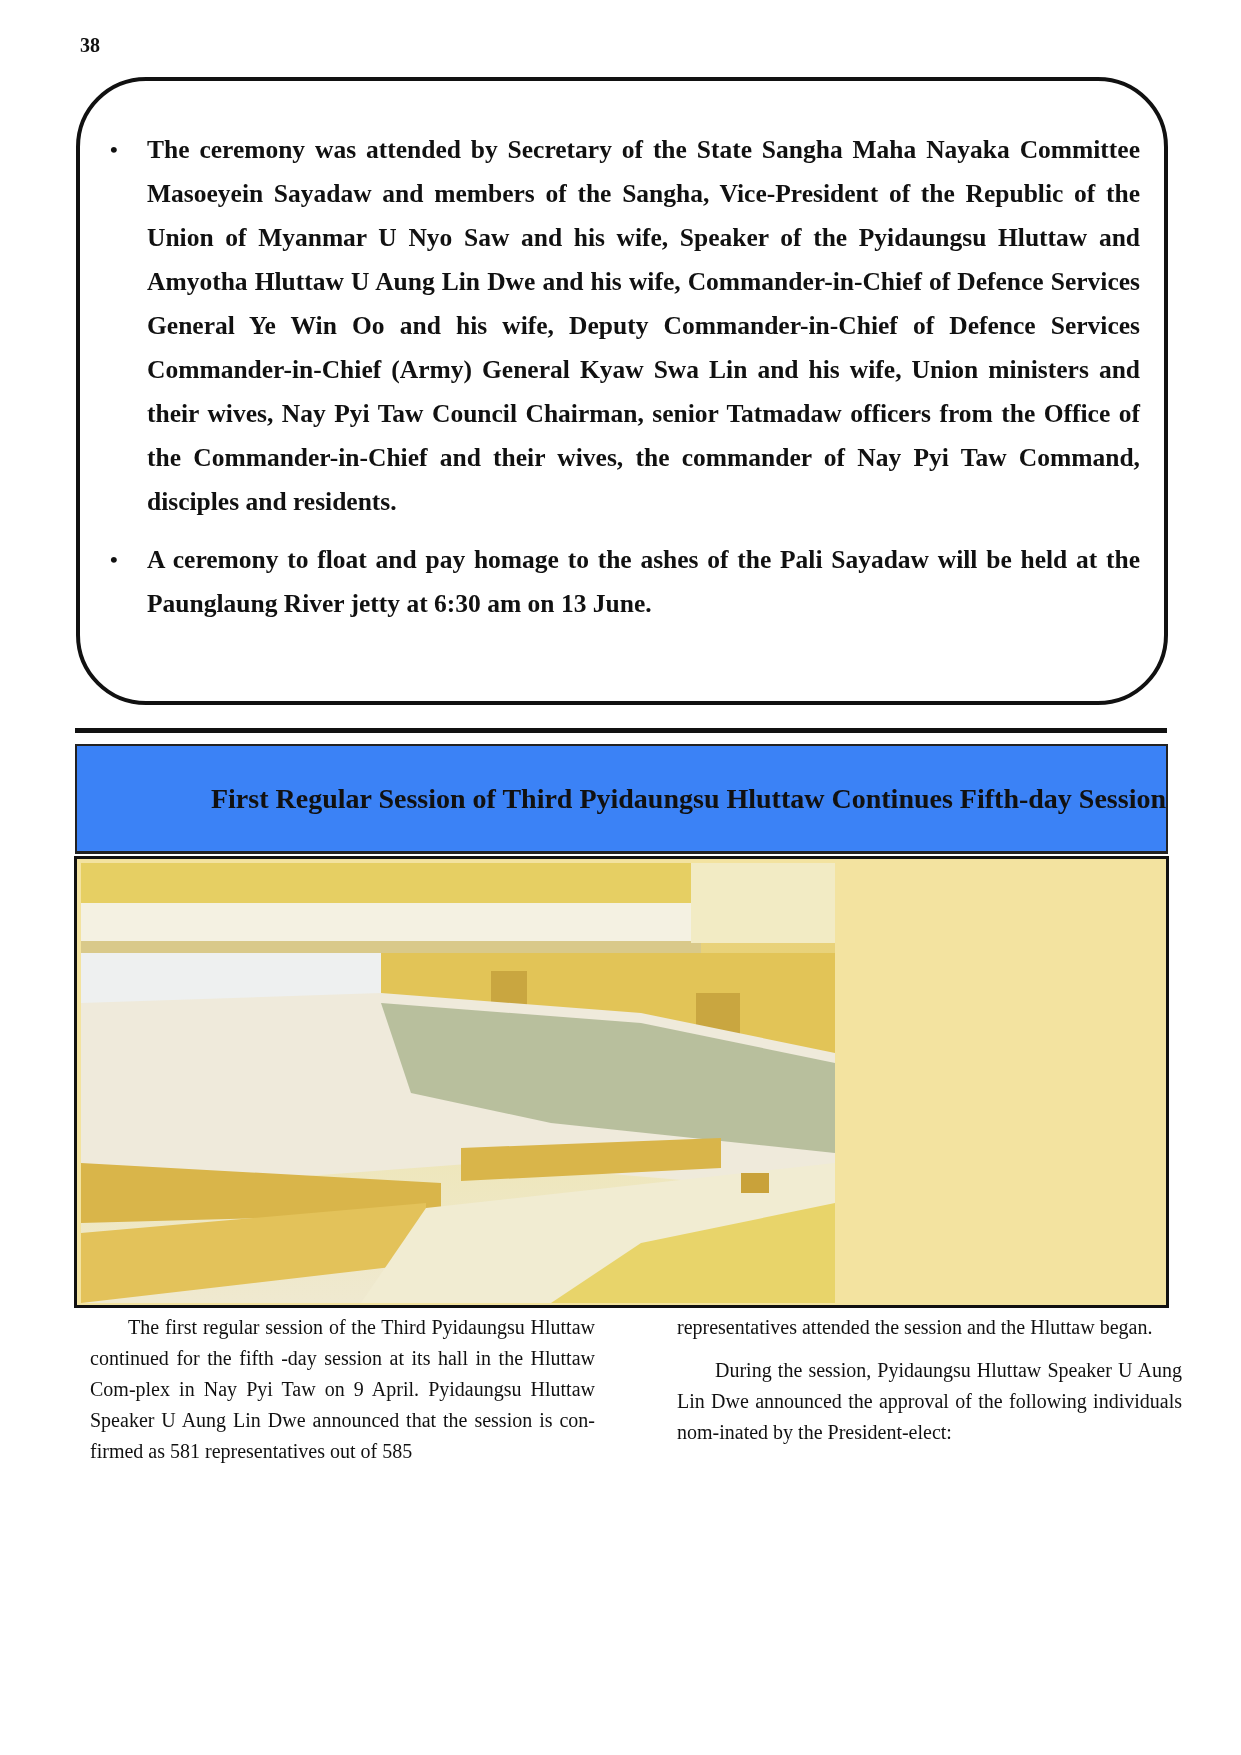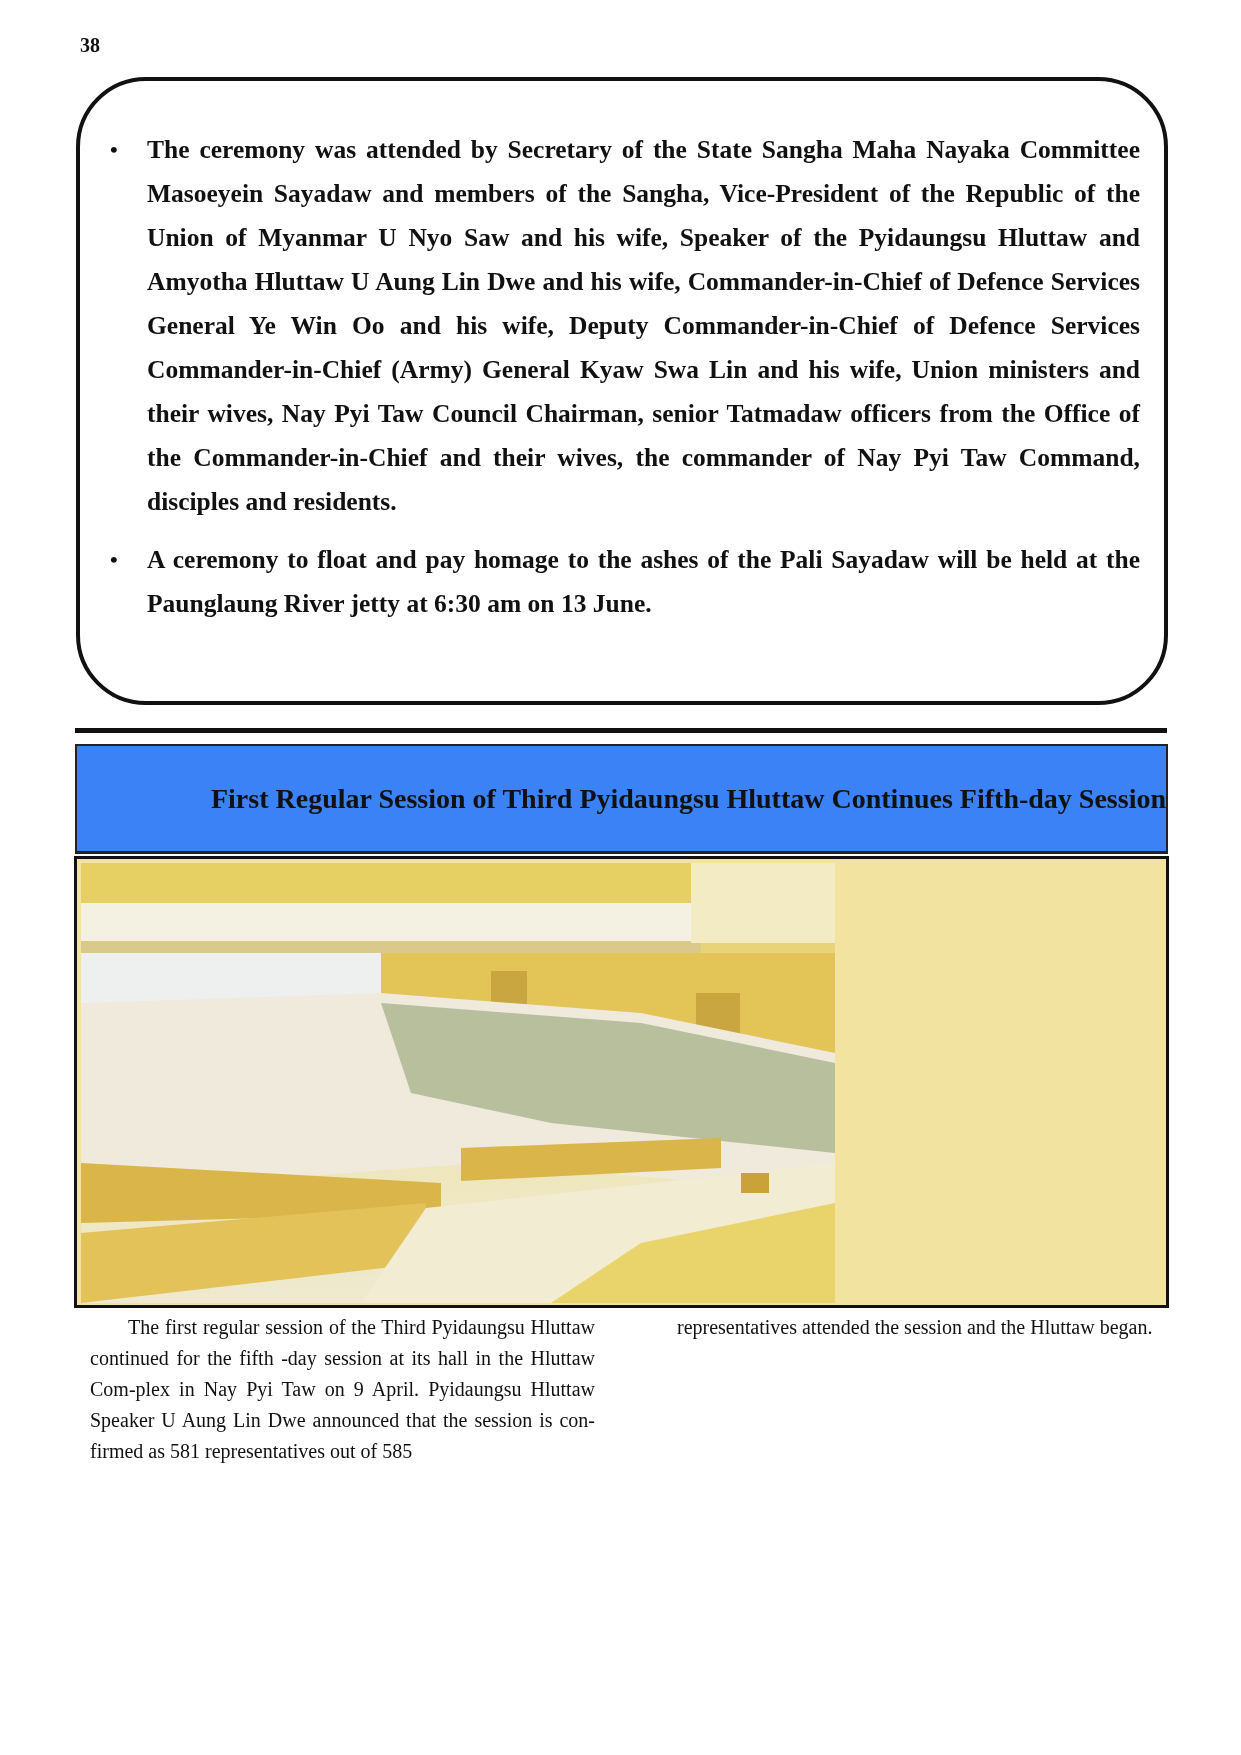--- a/index.html
+++ b/index.html
@@ -88,13 +88,14 @@
       <rect x="660" y="310" width="28" height="20" fill="#c9a23a"></rect>
     </svg>
   </div>
 </div>
 
 <div class="col-text col-left">
   <p class="para indent">The first regular session of the Third Pyidaungsu Hluttaw continued for the fifth -day session at its hall in the Hluttaw Com-plex in Nay Pyi Taw on 9 April. Pyidaungsu Hluttaw Speaker U Aung Lin Dwe announced that the session is con-firmed as 581 representatives out of 585</p>
 </div>
 <div class="col-text col-right">
   <p class="para">representatives attended the session and the Hluttaw began.</p>
+  <p class="para indent">During the session, Pyidaungsu Hluttaw Speaker U Aung Lin Dwe announced the approval of the following individuals nom-inated by the President-elect:</p>
 </div>
 
 </body></html>

